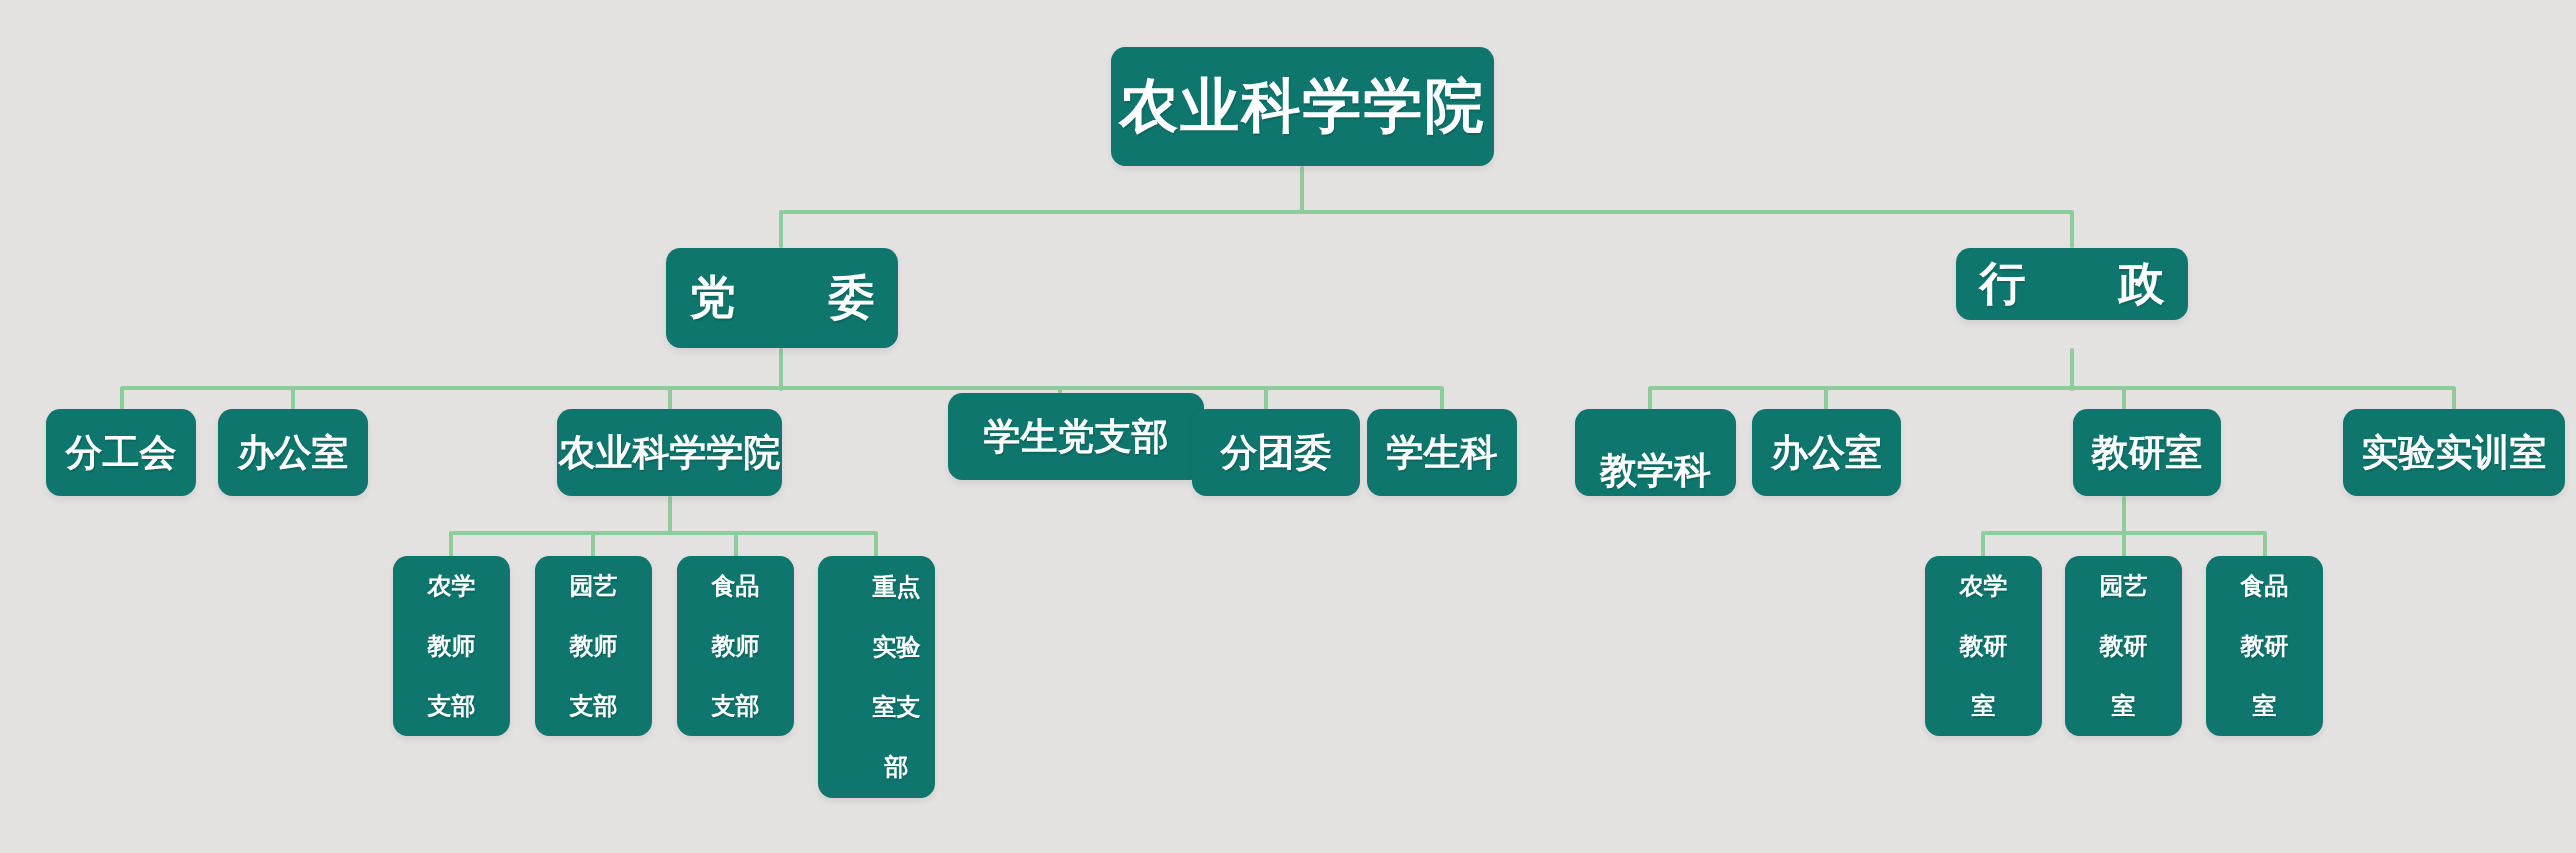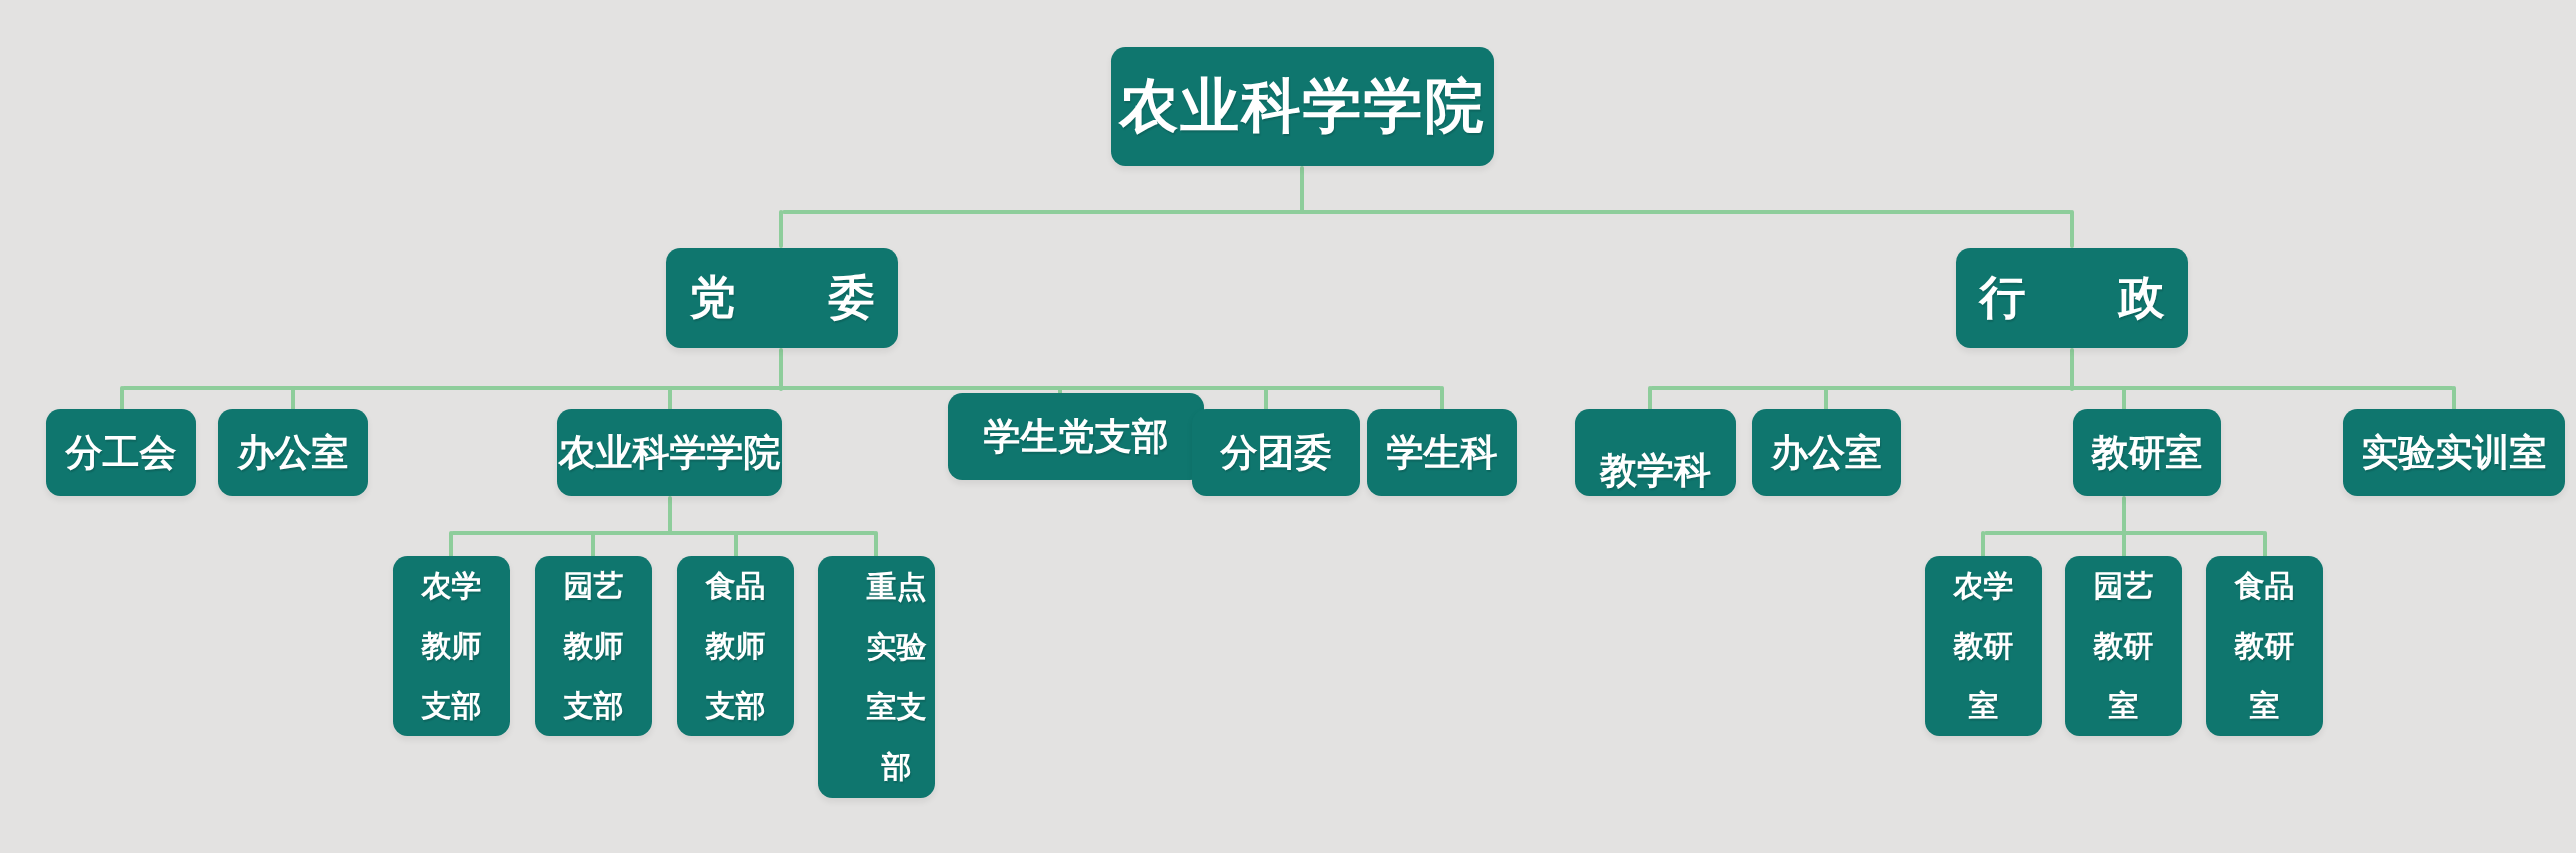--- a/index.html
+++ b/index.html
@@ -16,21 +16,21 @@
     justify-content:center;
     box-shadow:0 3.1px 6.2px rgba(0,0,0,0.07);
     text-shadow:1px 1.5px 1.5px rgba(0,0,0,0.14);
     box-sizing:border-box;
     text-align:center;
   }
   .l1{font-size:59px;letter-spacing:2.1px;}
   .l2{font-size:46px;}
   .l2 .lbl{letter-spacing:93px;margin-right:-93px;white-space:nowrap;}
   .l3{font-size:37px;white-space:nowrap;}
-  .l4{font-size:30px;line-height:60px;}
+  .l4{font-size:24px;line-height:60px;}
   .l4 .lbl{text-align:center;}
   .hline,.vline{position:absolute;background:#8ecd9b;border-radius:2.1px;}
 </style>
 </head>
 <body>
 
 <div id="stage">
 
   <div id="lines">
       <div class="hline" style="left: 782px; top: 210px; width: 1290px; height: 4.1px;"></div>
@@ -63,21 +63,21 @@
       <div class="vline" style="left: 2263px; top: 531px; width: 4.1px; height: 29px;"></div>
     </div>
 
   <div class="node l1" style="left:1111px;top:47px;width:383px;height:119px;">
     <span class="lbl">农业科学学院</span>
   </div>
 
   <div class="node l2" style="left:666px;top:248px;width:232px;height:100px;">
     <span class="lbl">党委</span>
   </div>
-  <div class="node l2" style="left:1956px;top:248px;width:232px;height:100px;">
+  <div class="node l2" style="left:1956px;top:248px;width:232px;height:72px;">
     <span class="lbl">行政</span>
   </div>
 
   <div class="node l3" style="left:46px;top:409px;width:150px;height:87px;">
     <span class="lbl">分工会</span>
   </div>
   <div class="node l3" style="left:218px;top:409px;width:150px;height:87px;">
     <span class="lbl">办公室</span>
   </div>
   <div class="node l3" style="left:557px;top:409px;width:225px;height:87px;">

